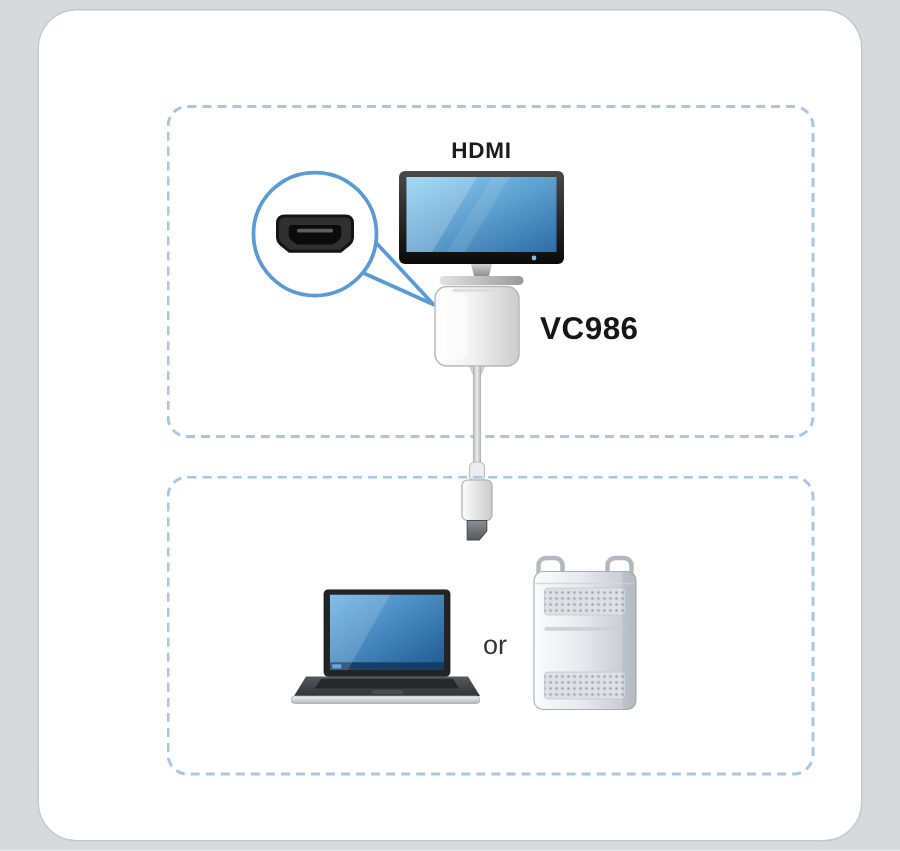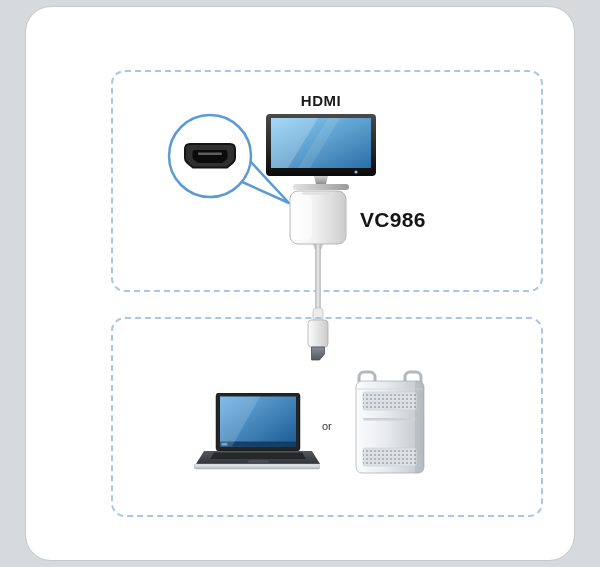--- a/index.html
+++ b/index.html
@@ -23,21 +23,21 @@
   .hdmi-label{
     position:absolute;left:240px;top:85px;width:110px;text-align:center;
     font-size:15px;font-weight:bold;color:#1b1b1b;letter-spacing:.5px;
   }
   .model-label{
     position:absolute;left:334px;top:201px;
     font-size:21px;font-weight:600;color:#161616;letter-spacing:.3px;
   }
   .or-label{
     position:absolute;left:296px;top:413px;
-    font-size:11px;color:#333;
+    font-size:18px;color:#333;
   }
   svg{position:absolute;display:block;}
   .monitor{left:240px;top:107px;}
   .magnifier{left:136px;top:102px;}
   .adapter{left:259px;top:181px;}
   .cable{left:280px;top:237px;}
   .laptop{left:168px;top:386px;}
   .tower{left:323px;top:362px;}
 </style>
 </head>

